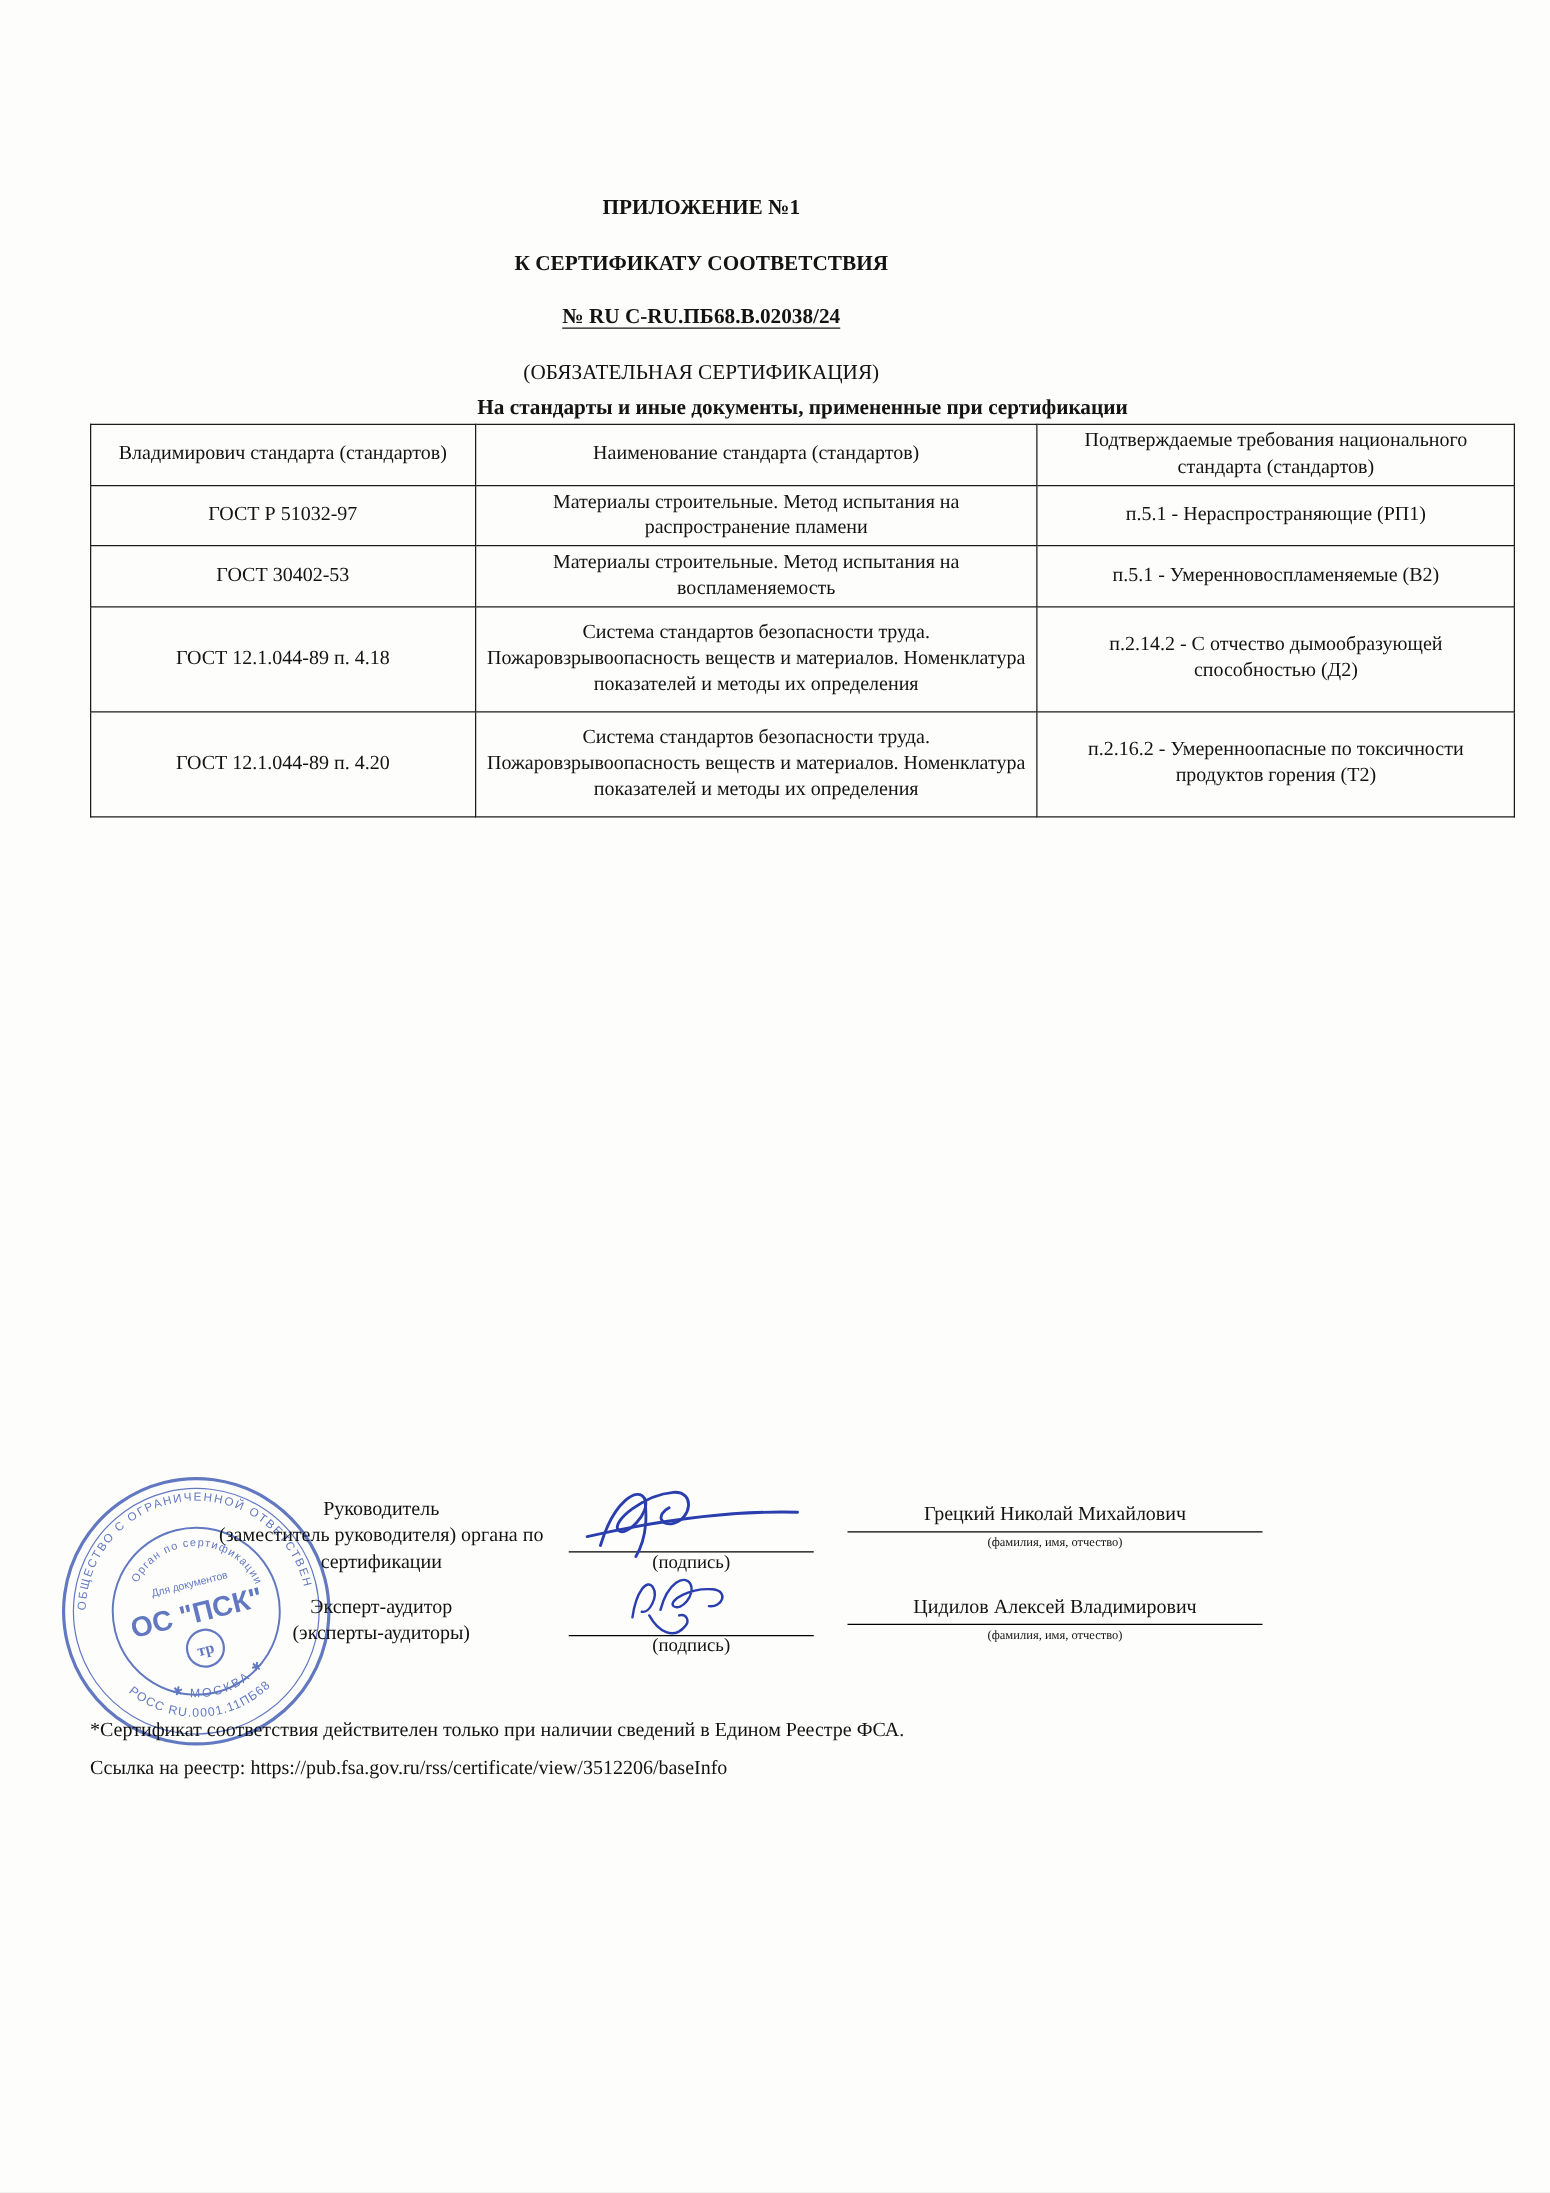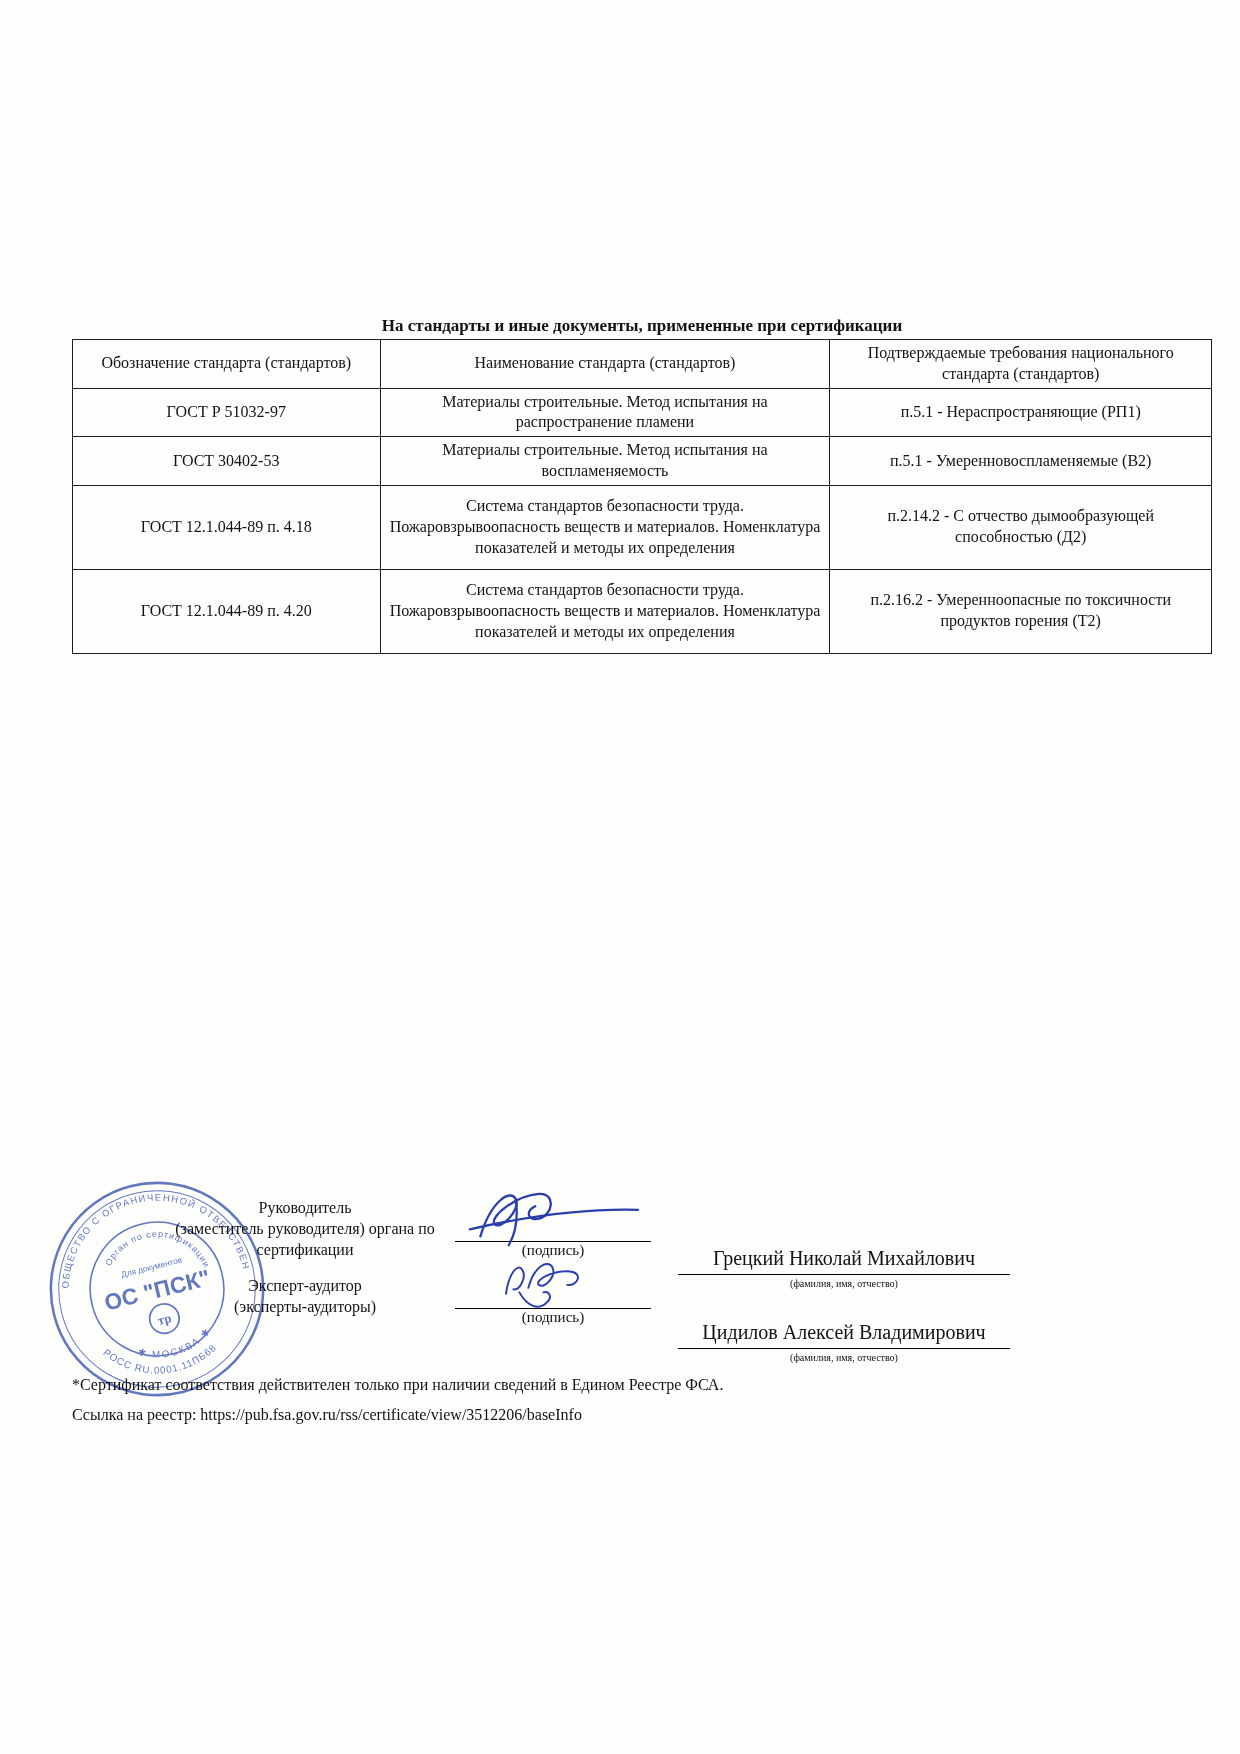--- a/index.html
+++ b/index.html
@@ -61,21 +61,21 @@
   .role.r2 { top:90px; }
   .sig-col { position:absolute; width:196px; left:455px; text-align:center; }
   .sig-col.s1 { top:0px; }
   .sig-col.s2 { top:73px; }
   .sig-col .ink { display:block; margin:0 auto -6px auto; position:relative; z-index:2; }
   .sig-line { border-bottom:1.5px solid #000; height:0; }
   .sig-label { font-size:15px; margin-top:0; }
   .name-col { position:absolute; left:678px; width:332px; text-align:center; }
   .name-col.n1 { top:18px; }
   .name-col.n2 { top:92px; }
-  .name-col .fio { font-size:20px; padding-bottom:4px;margin-top:44px; }
+  .name-col .fio { font-size:16px; padding-bottom:4px; }
   .name-col .line { border-bottom:1.5px solid #000; height:0; }
   .name-col .fio-label { font-size:10px; margin-top:3px; }
 
   
   .stamp {
     position:absolute; left:44px; top:1176px; width:226px; height:226px;
     transform:rotate(-14deg);
     opacity:0.8;
     mix-blend-mode:multiply;
     z-index:3;
@@ -85,32 +85,38 @@
   .stamp text, .stamp textPath { fill:#3c57b5; }
 
   
   .foot { position:absolute; left:72px; top:1370px; width:960px; font-size:16px; line-height:1.85; }
 </style>
 </head>
 <body>
 
 <div class="page">
 
+  <div class="doc-head">
+    <div class="t1">ПРИЛОЖЕНИЕ №1</div>
+    <div class="t2">К СЕРТИФИКАТУ СООТВЕТСТВИЯ</div>
+    <div class="num">№ RU C-RU.ПБ68.В.02038/24</div>
+    <div class="type">(ОБЯЗАТЕЛЬНАЯ СЕРТИФИКАЦИЯ)</div>
+  </div>
 
   <div class="tbl-wrap">
     <div class="tbl-caption">На стандарты и иные документы, примененные при сертификации</div>
     <table class="std">
       <colgroup>
           <col class="c1">
           <col class="c2">
           <col class="c3">
         </colgroup>
       <tbody>
         <tr class="hdr">
-          <td>Обозначение стандарта (стандартов)</td>
+          <td>Владимирович стандарта (стандартов)</td>
           <td>Наименование стандарта (стандартов)</td>
           <td>Подтверждаемые требования национального стандарта (стандартов)</td>
         </tr>
         <tr class="r-sm">
           <td>ГОСТ Р 51032-97</td>
           <td>Материалы строительные. Метод испытания на распространение пламени</td>
           <td>п.5.1 - Нераспространяющие (РП1)</td>
         </tr>
         <tr class="r-sm">
           <td>ГОСТ 30402-53</td>

